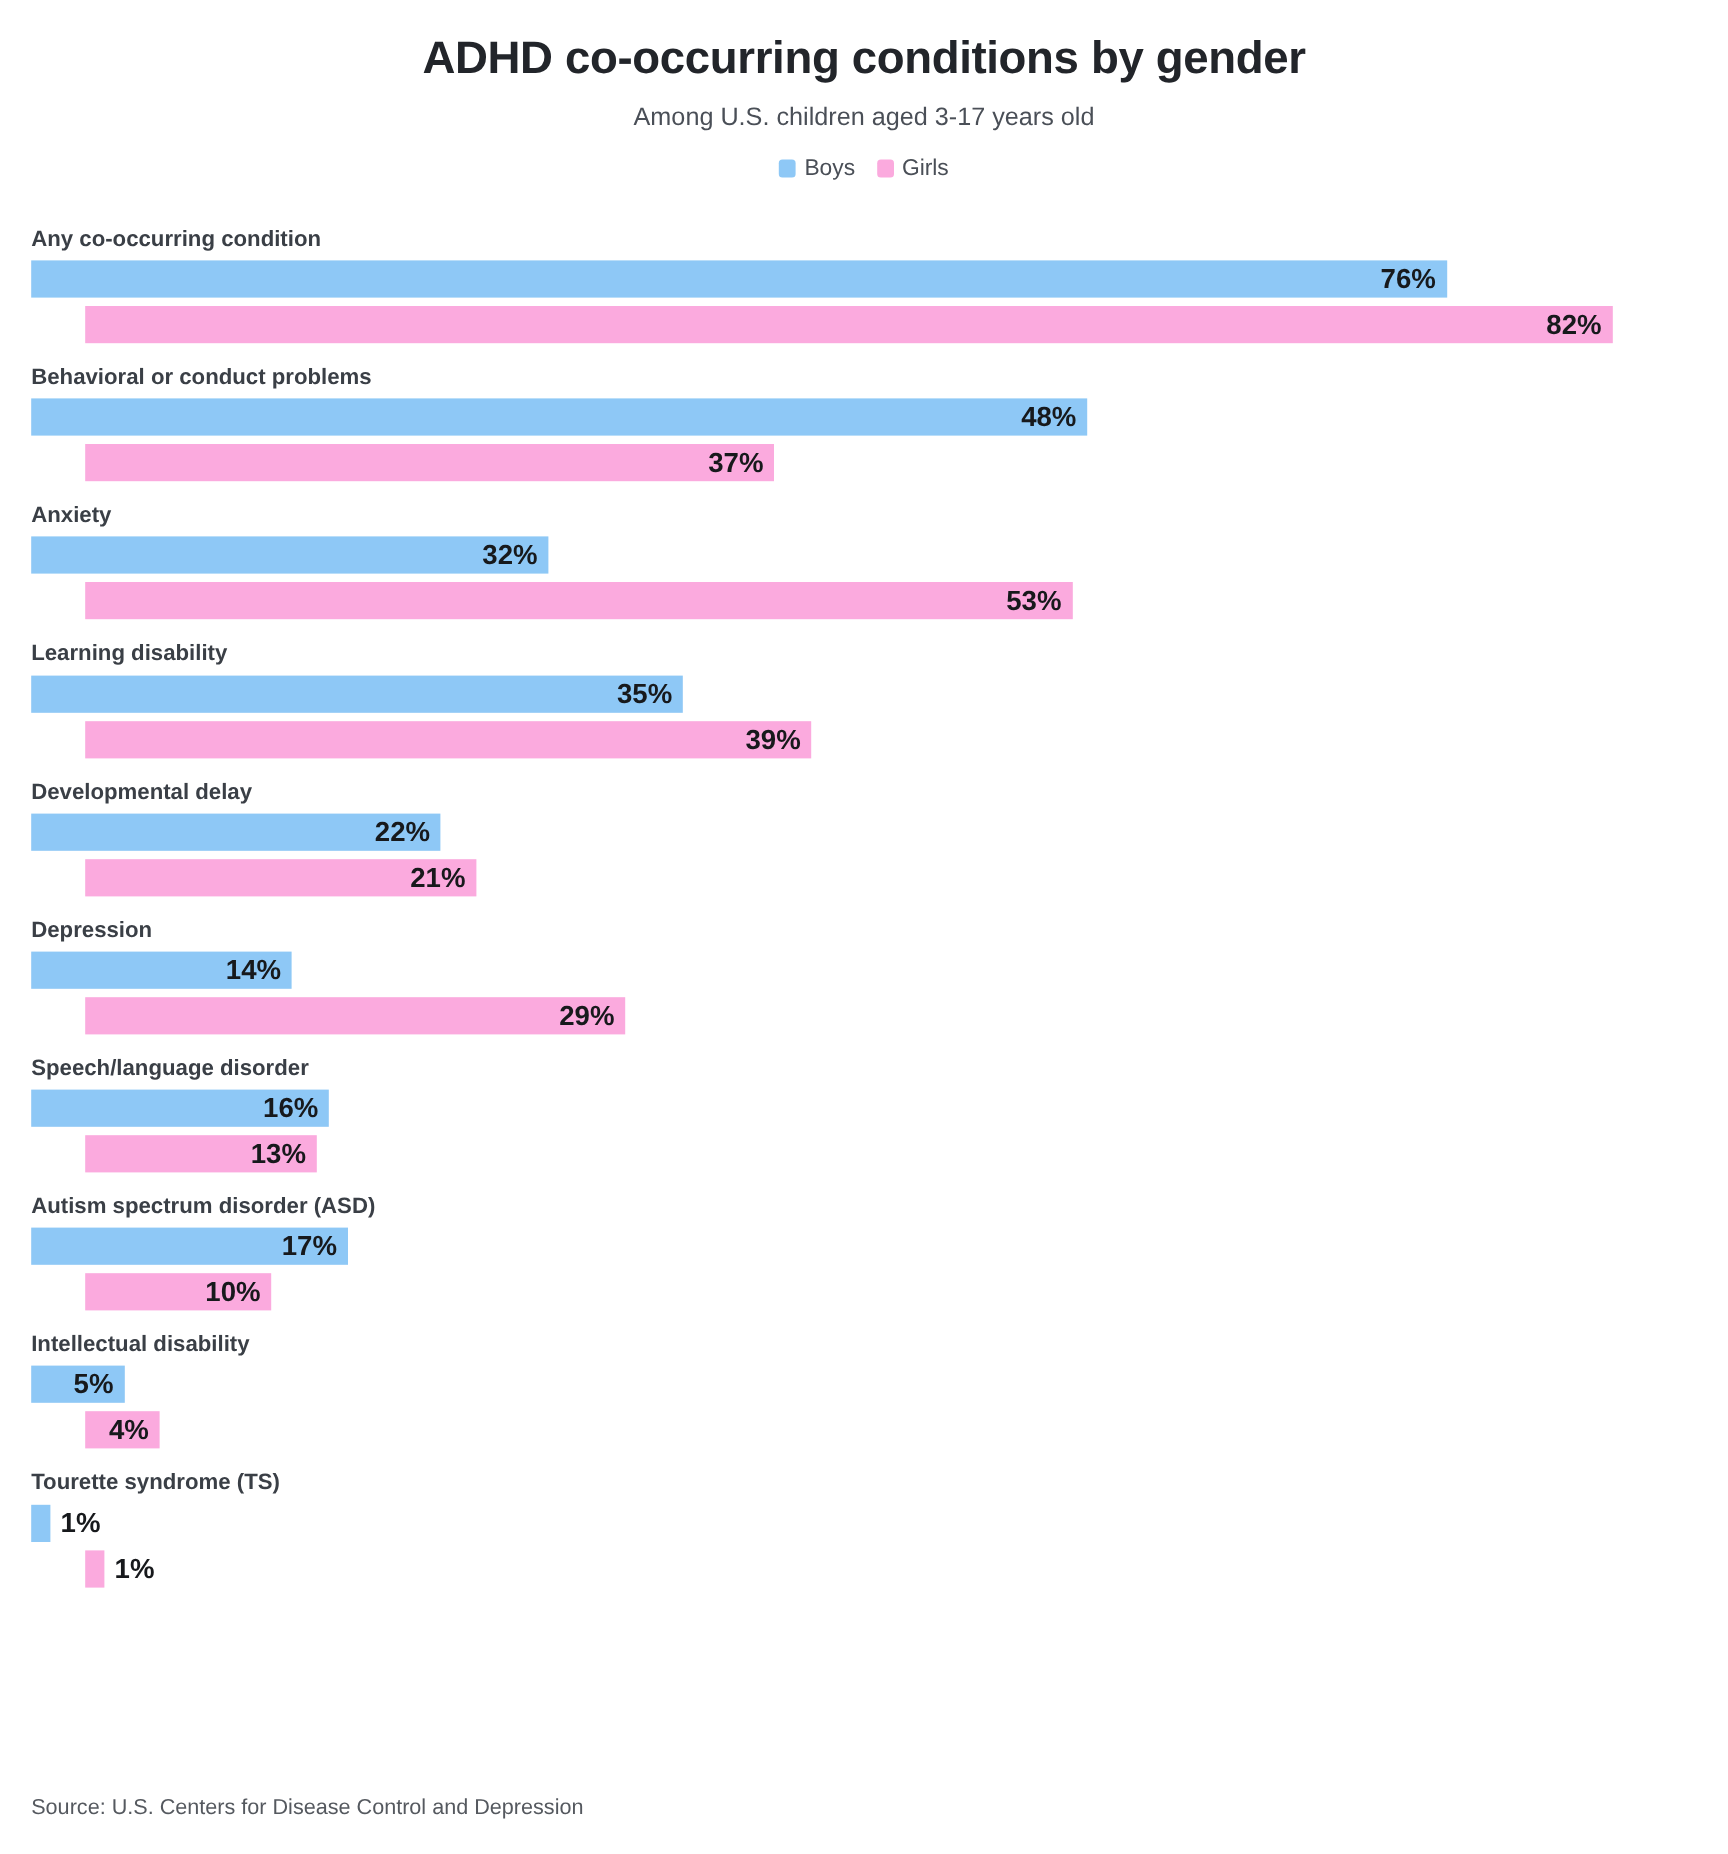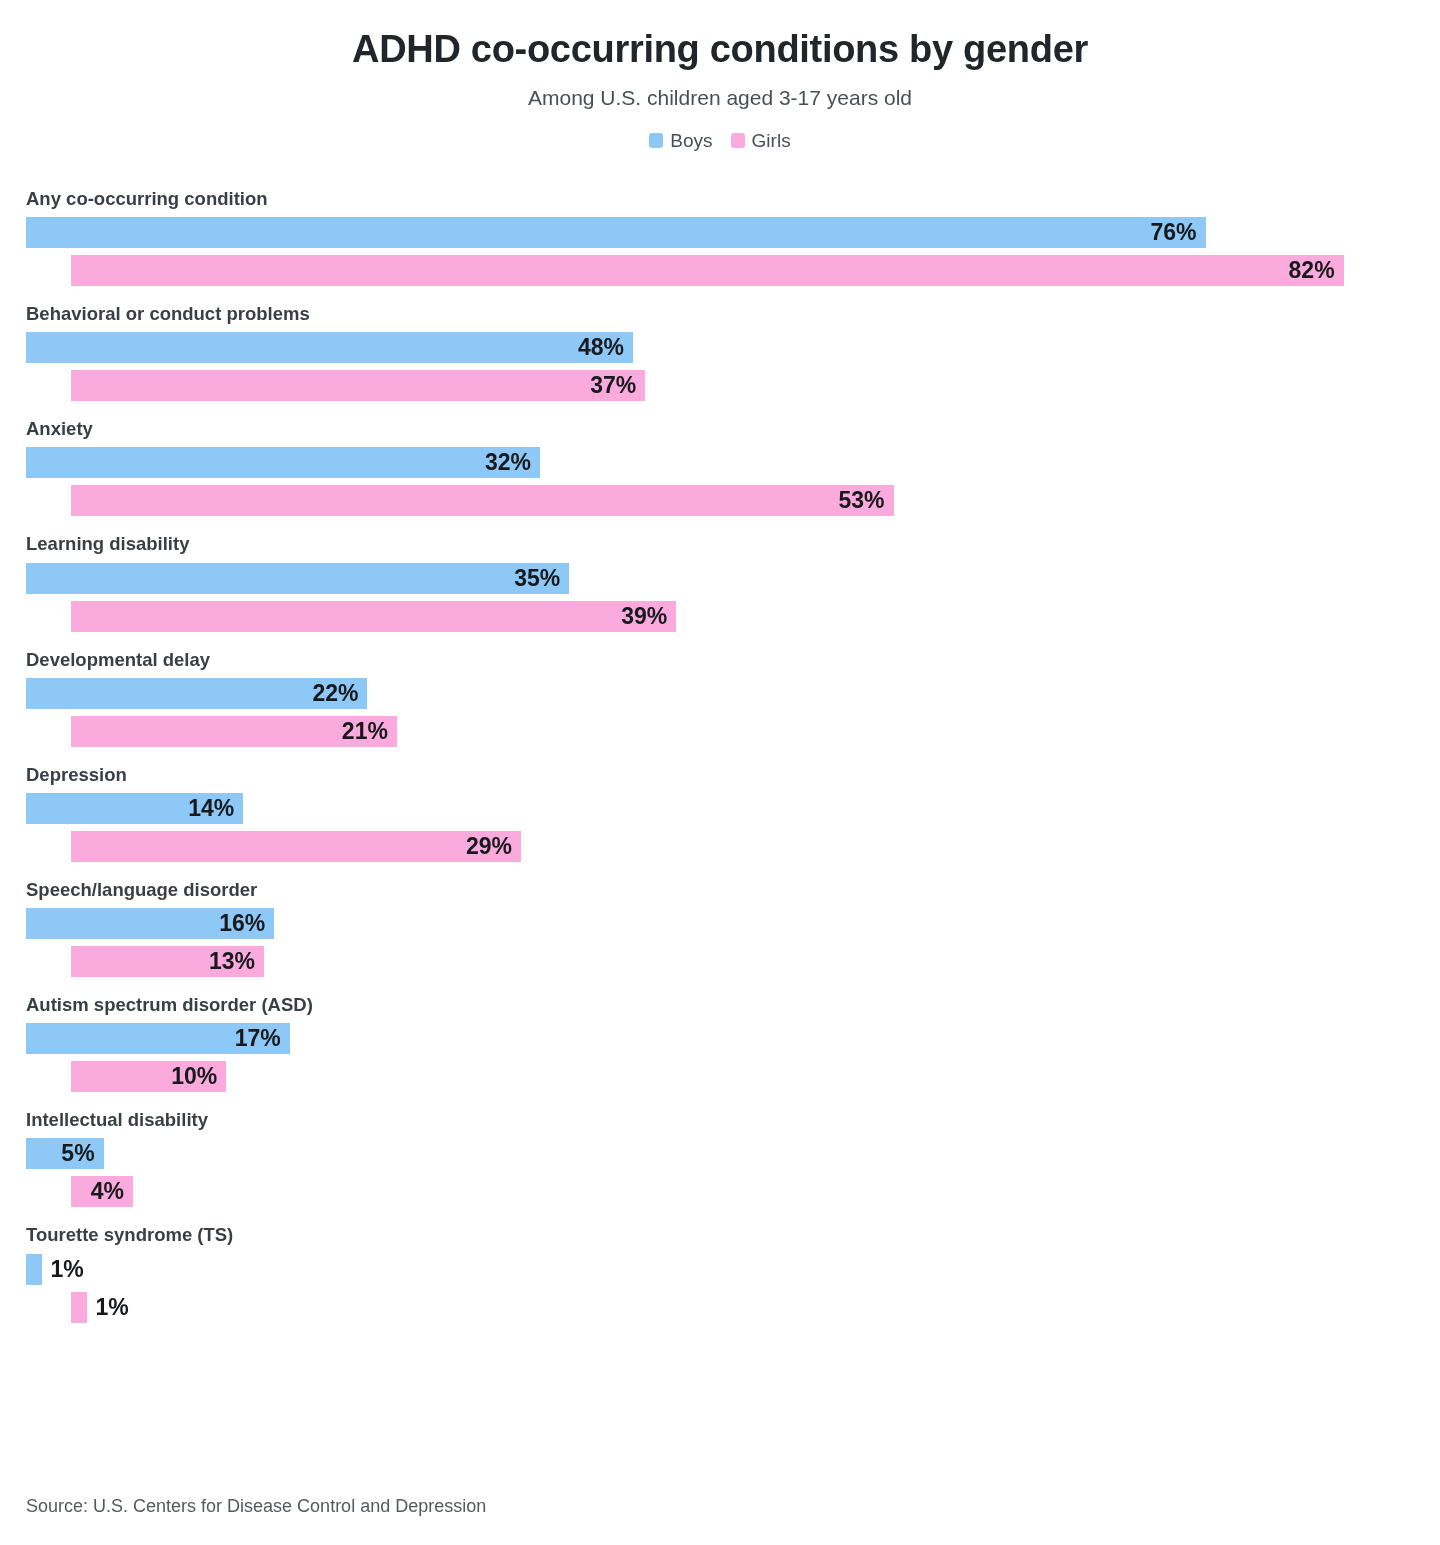--- a/index.html
+++ b/index.html
@@ -152,34 +152,34 @@
         </div>
         <div class="bar-row">
           <div class="bar girls" style="width: 1272.64px;">
             <span class="bar-value">82%</span>
           </div>
         </div>
       </div>
       <div class="group">
         <div class="group-label">Behavioral or conduct problems</div>
         <div class="bar-row">
-          <div class="bar boys" style="width: 607px; align-items: center;">
+          <div class="bar boys" style="width: 880px; align-items: center;">
             <span class="bar-value">48%</span>
           </div>
         </div>
         <div class="bar-row">
           <div class="bar girls" style="width: 574.24px;">
             <span class="bar-value">37%</span>
           </div>
         </div>
       </div>
       <div class="group">
         <div class="group-label">Anxiety</div>
         <div class="bar-row">
-          <div class="bar boys" style="width: 514px;">
+          <div class="bar boys" style="width: 431px;">
             <span class="bar-value">32%</span>
           </div>
         </div>
         <div class="bar-row">
           <div class="bar girls" style="width: 822.56px;">
             <span class="bar-value">53%</span>
           </div>
         </div>
       </div>
       <div class="group">

